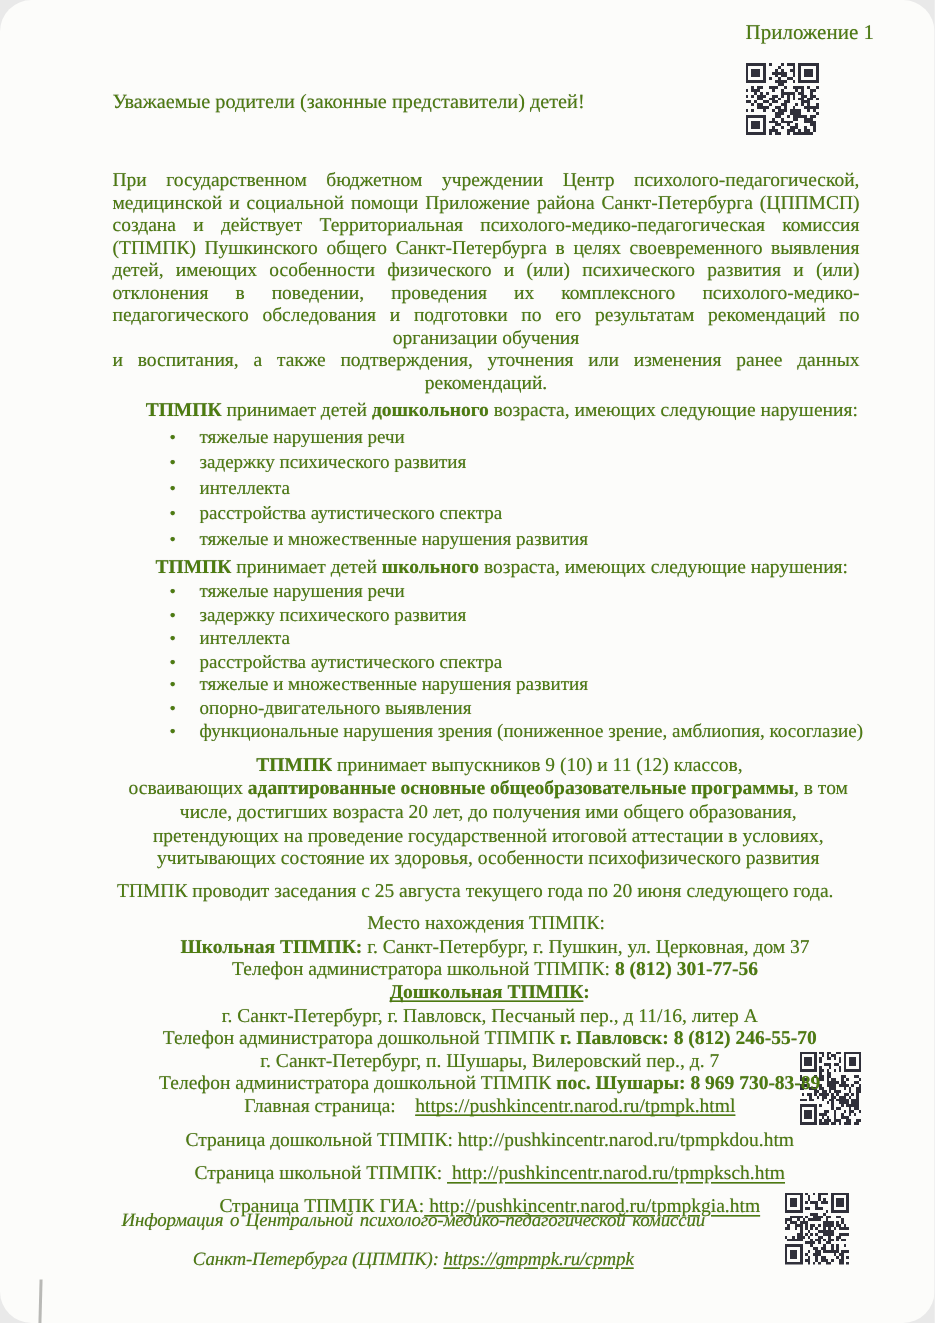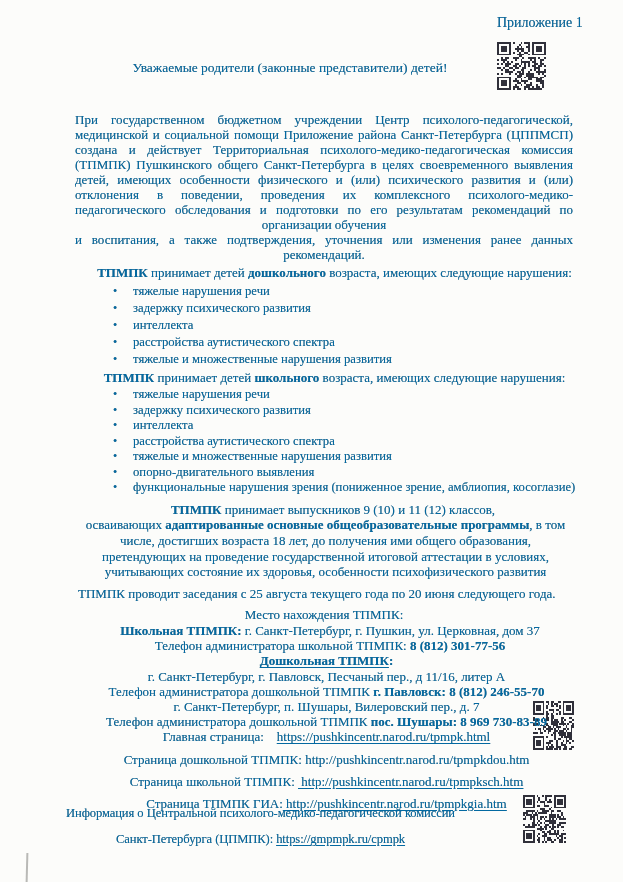--- a/index.html
+++ b/index.html
@@ -7,21 +7,21 @@
     position:relative;
     width:623px;height:882px;
     margin:0 auto;
     background:#fcfcfa;
     font-family:"Liberation Serif","DejaVu Serif",serif;
     color:#3d3d3d;
     overflow:hidden;
     text-shadow:0 0 0.45px rgba(70,70,70,0.55);
   }
   .appendix{position:absolute;top:15px;left:497px;font-size:14px;white-space:pre;}
-  .heading{position:absolute;top:60px;left:75px;width:430px;text-align:center;font-size:13.5px;white-space:pre;}
+  .heading{position:absolute;top:60px;left:75px;width:430px;font-size:13.5px;white-space:pre;}
   .col{position:absolute;left:75px;top:112px;width:498px;font-size:13px;line-height:15px;}
   .tline{white-space:pre;text-align:center;}
   .just{text-align:justify;text-align-last:justify;white-space:normal;}
   .b{font-weight:bold;}
   .u{text-decoration:underline;text-underline-offset:2px;}
   .sec-intro{margin-top:3px;}
   .sec-intro .tline{padding-left:21px;}
   .blist{margin-top:3px;}
   .bullet-row{display:flex;padding-left:38px;line-height:17px;}
   .blist-b .bullet-row{line-height:15.5px;}
@@ -29,35 +29,35 @@
   .bullet-text{white-space:pre;font-size:12.7px;}
   .sec-b-intro{margin-top:2px;}
   .blist-b{margin-top:2px;}
   .graduates{margin-top:6px;padding-left:3px;line-height:15.7px;}
   .sessions{margin-top:6px;padding-left:3px;white-space:pre;}
   .loc-title{margin-top:6px;text-align:center;white-space:pre;}
   .address{margin-top:1px;padding-left:5px;line-height:15.2px;}
   .pagelinks{margin-top:7px;padding-left:5px;}
   .pagelinks .tline{margin-top:7px;line-height:15px;}
   .footer{
-    position:absolute;left:66px;top:800px;width:389px;
-    font-size:12.6px;line-height:26px;letter-spacing:-0.1px;
+    position:absolute;left:81px;top:800px;width:389px;
+    font-size:12.6px;line-height:26px;letter-spacing:-0.1px;font-style:italic;
   }
   .footer .just{white-space:pre;}
   .qr{position:absolute;}
   .qr svg{width:100%;height:100%;display:block;}
   .qr1{left:497px;top:42px;width:49px;height:48px;}
   .qr2{left:533px;top:701px;width:41px;height:49px;}
   .qr3{left:523px;top:795px;width:43px;height:48px;}
   .artifact{position:absolute;left:26px;top:853px;width:1.5px;height:29px;background:#b9b9b6;transform:rotate(1.5deg);}
 </style>
 </head>
 <body>
 
-<div class="page" style="color: #0369a1; background: rgb(252, 252, 250);">
+<div class="page" style="color: #4d7c0f; background: rgb(252, 252, 250); border-radius: 21px;">
 
   <div class="appendix">Приложение 1</div>
 
   <div class="qr qr1">
       <svg viewBox="0 0 25 25" preserveAspectRatio="none" shape-rendering="crispEdges" fill="#30303a">
         <rect x="0" y="0" width="1" height="1"></rect>
         <rect x="1" y="0" width="1" height="1"></rect>
         <rect x="2" y="0" width="1" height="1"></rect>
         <rect x="3" y="0" width="1" height="1"></rect>
         <rect x="4" y="0" width="1" height="1"></rect>
@@ -1061,21 +1061,21 @@
         </div>
         <div class="bullet-row">
           <span class="bullet-marker">•</span>
           <span class="bullet-text">функциональные нарушения зрения (пониженное зрение, амблиопия, косоглазие)</span>
         </div>
       </div>
 
     <div class="graduates">
         <div class="tline" style="padding-left: 15px;"><span class="b ">ТПМПК</span><span class=""> принимает выпускников 9 (10) и 11 (12) классов,</span></div>
         <div class="tline"><span class="">осваивающих </span><span class="b ">адаптированные основные общеобразовательные программы</span><span class="">, в том</span></div>
-        <div class="tline"><span class="">числе, достигших возраста 18 лет, до получения ими общего образования,</span></div>
+        <div class="tline"><span class="">числе, достигших возраста 20 лет, до получения ими общего образования,</span></div>
         <div class="tline"><span class="">претендующих на проведение государственной итоговой аттестации в условиях,</span></div>
         <div class="tline"><span class="">учитывающих состояние их здоровья, особенности психофизического развития</span></div>
       </div>
 
     <div class="sessions">ТПМПК проводит заседания с 25 августа текущего года по 20 июня следующего года.</div>
 
     <div class="loc-title">Место нахождения ТПМПК:</div>
     <div class="address">
         <div class="tline" style="padding-left: 7px;"><span class="b ">Школьная ТПМПК:</span><span class=""> г. Санкт-Петербург, г. Пушкин, ул. Церковная, дом 37</span></div>
         <div class="tline" style="padding-left: 7px;"><span class="">Телефон администратора школьной ТПМПК: </span><span class="b ">8 (812) 301-77-56</span></div>

